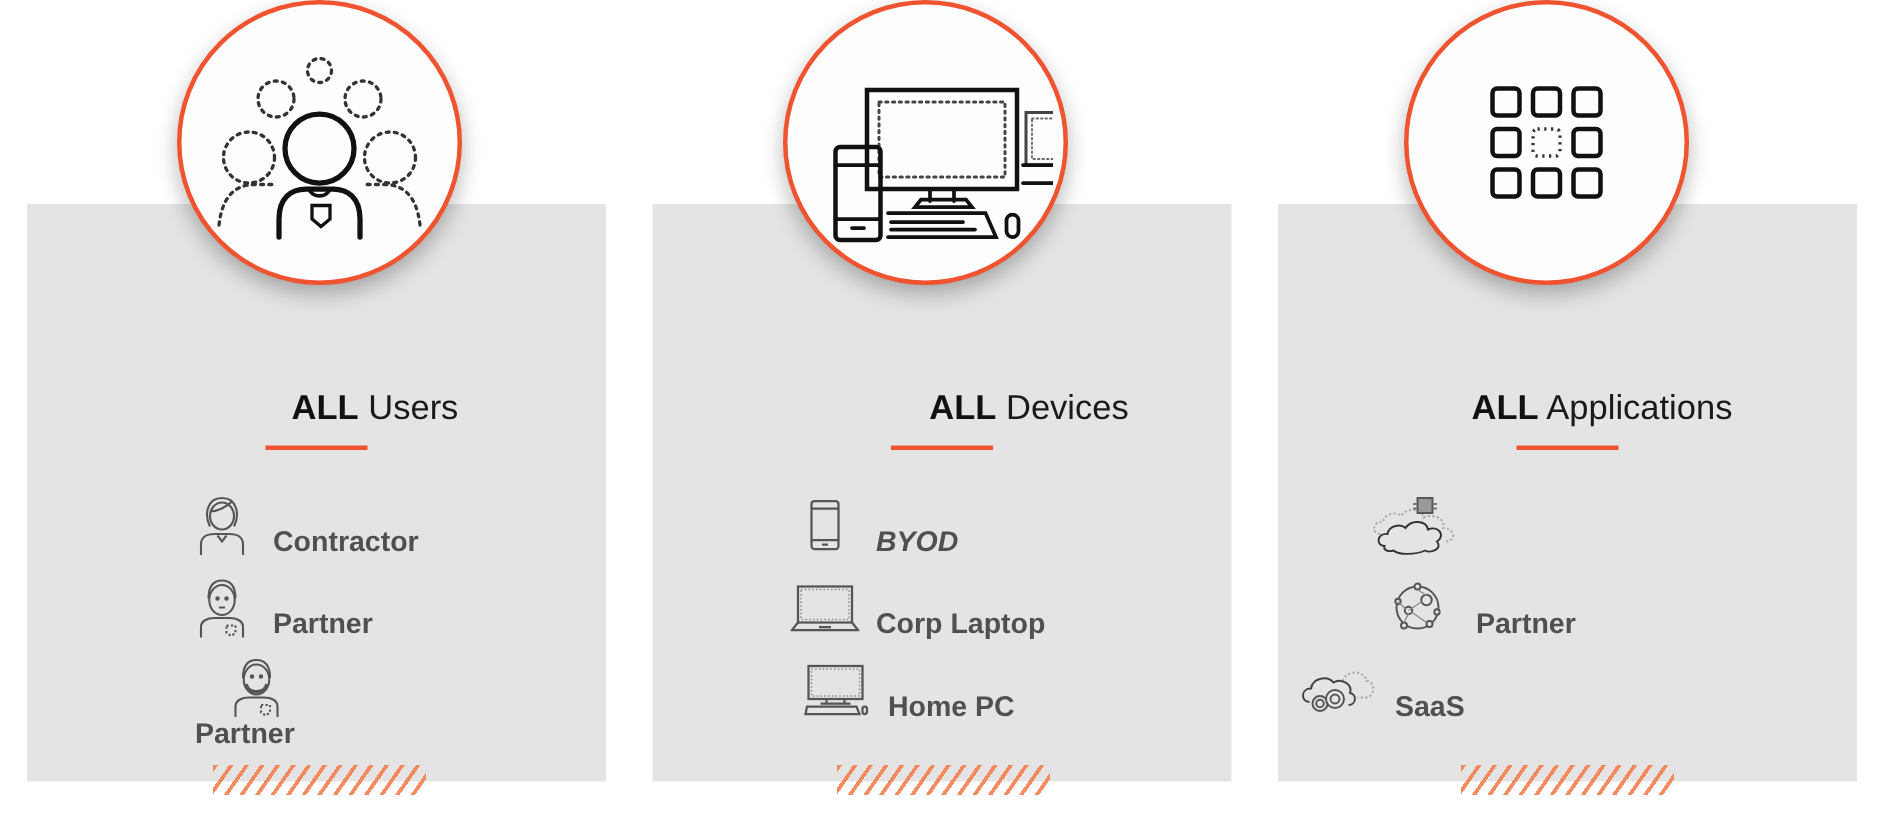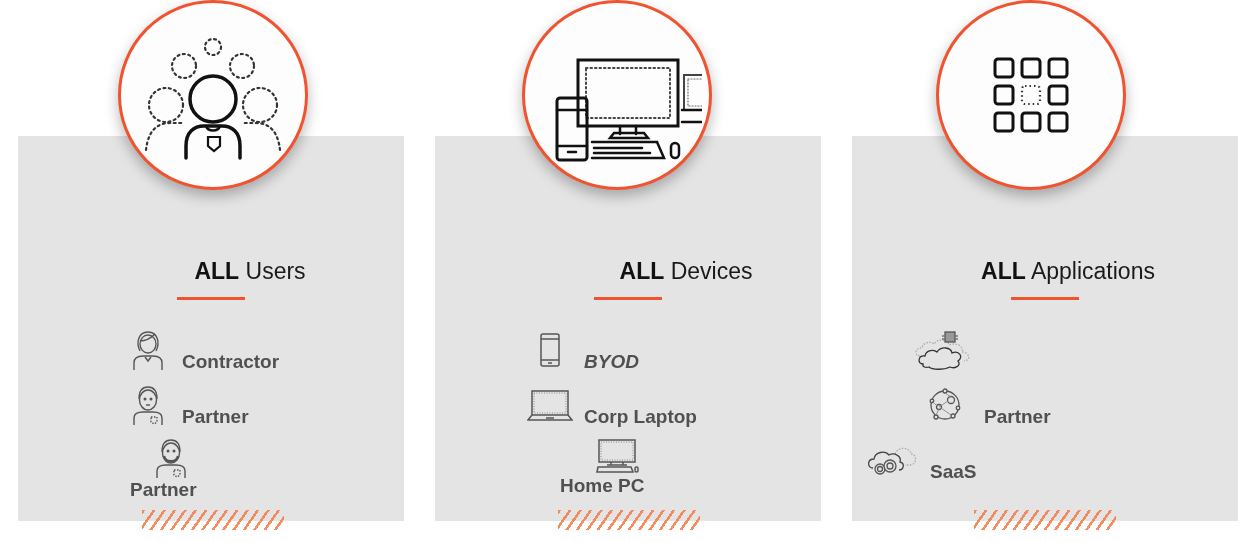--- a/index.html
+++ b/index.html
@@ -124,21 +124,21 @@
 <div class="item" style="left:524px; top:382px;">
   <span class="ico">
     <svg width="46" height="36" viewBox="0 0 46 36" fill="none" stroke="#555" stroke-width="1.5">
       <rect x="5" y="4" width="36" height="24"></rect>
       <rect x="7" y="6" width="32" height="20" stroke-dasharray="1 1.5" stroke="#888" stroke-width="1"></rect>
       <path d="M5 28 L1 33 L45 33 L41 28 M19 31 L27 31"></path>
     </svg>
   </span>
   <span class="lbl">Corp Laptop</span>
 </div>
-<div class="item" style="left:552px; top:437px;flex-direction:column;">
+<div class="item" style="left:532px; top:437px;">
   <span class="ico">
     <svg width="46" height="38" viewBox="0 0 46 38" fill="none" stroke="#555" stroke-width="1.5">
       <rect x="4" y="3" width="36" height="22"></rect>
       <rect x="6" y="5" width="32" height="18" stroke-dasharray="1 1.5" stroke="#888" stroke-width="1"></rect>
       <path d="M16 25 L16 28 M28 25 L28 28 M12 28 L32 28"></path>
       <path d="M3 30 L36 30 L38 35 L2 35 Z"></path>
       <rect x="40" y="30" width="3" height="5" rx="1.5"></rect>
     </svg>
   </span>
   <span class="lbl">Home PC</span>

